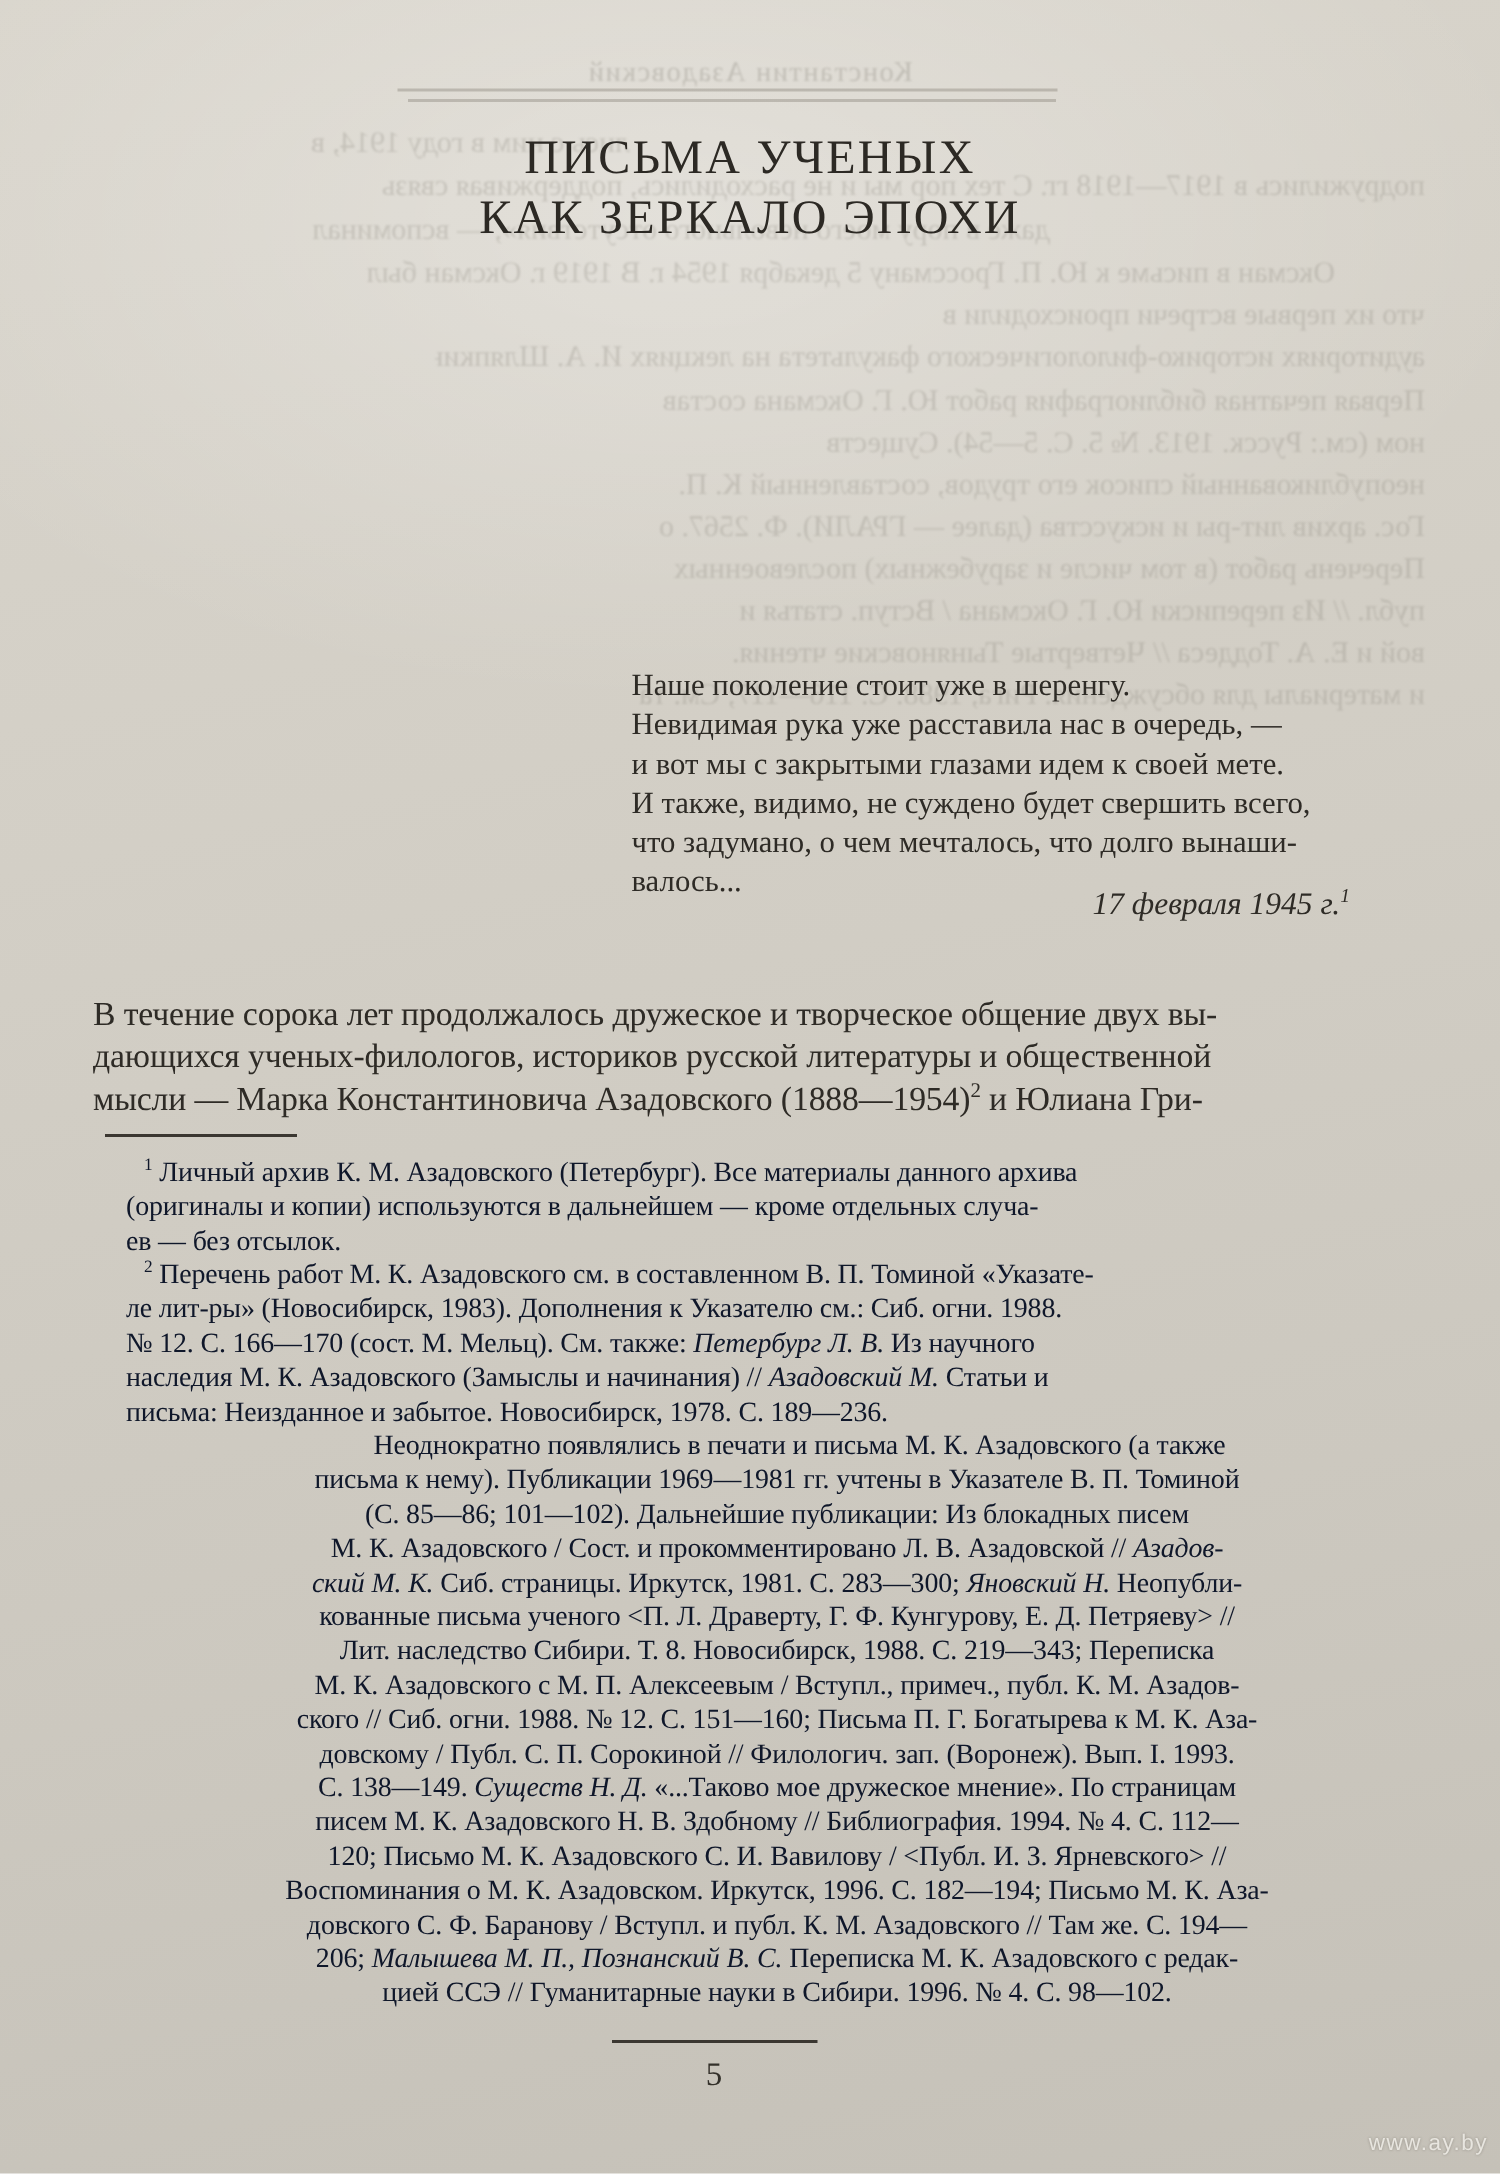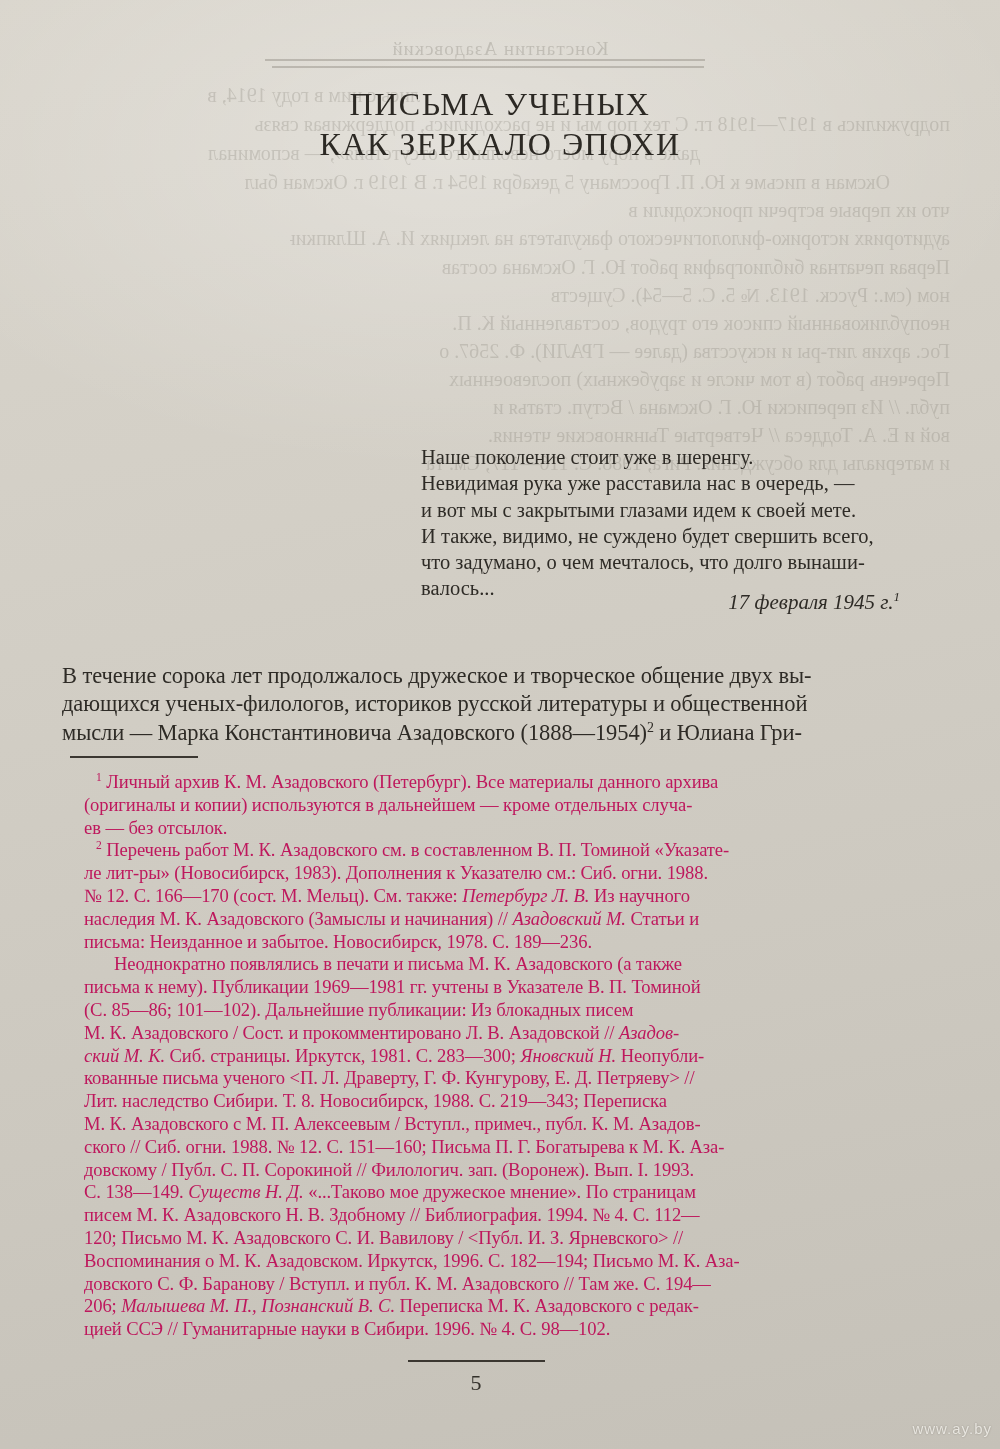--- a/index.html
+++ b/index.html
@@ -48,26 +48,26 @@
     position:absolute;left:62px;top:662px;width:892px;
     font-size:22.5px;line-height:28.3px;white-space:pre-line;
     letter-spacing:-.1px;
   }
   .fn-sep{
     position:absolute;left:70px;top:756px;width:128px;height:0;
     border-top:2px solid #3b3731;
   }
   .footnotes{
     position:absolute;left:84px;top:771px;width:868px;
-    font-size:18.6px;line-height:22.8px;letter-spacing:-.1px;color:#be185d;
+    font-size:18.6px;line-height:22.8px;letter-spacing:-.1px;color:#0f172a;
   }
   .footnotes p{margin:0;white-space:pre-line;}
   .fn-first{text-indent:12px;}
   .fn2{margin-top:4px;}
-  .fn-par2{text-indent:30px;margin-top:2px;}
+  .fn-par2{text-indent:30px;margin-top:2px;text-align:center;}
   sup{font-size:.62em;vertical-align:super;line-height:0;}
   .it{font-style:italic;}
   .page-rule{
     position:absolute;left:408px;top:1360px;width:137px;height:0;
     border-top:2px solid #3b3731;
   }
   .page-number{
     position:absolute;left:0;top:1370px;width:952px;text-align:center;
     font-size:22px;color:#33302a;
   }

